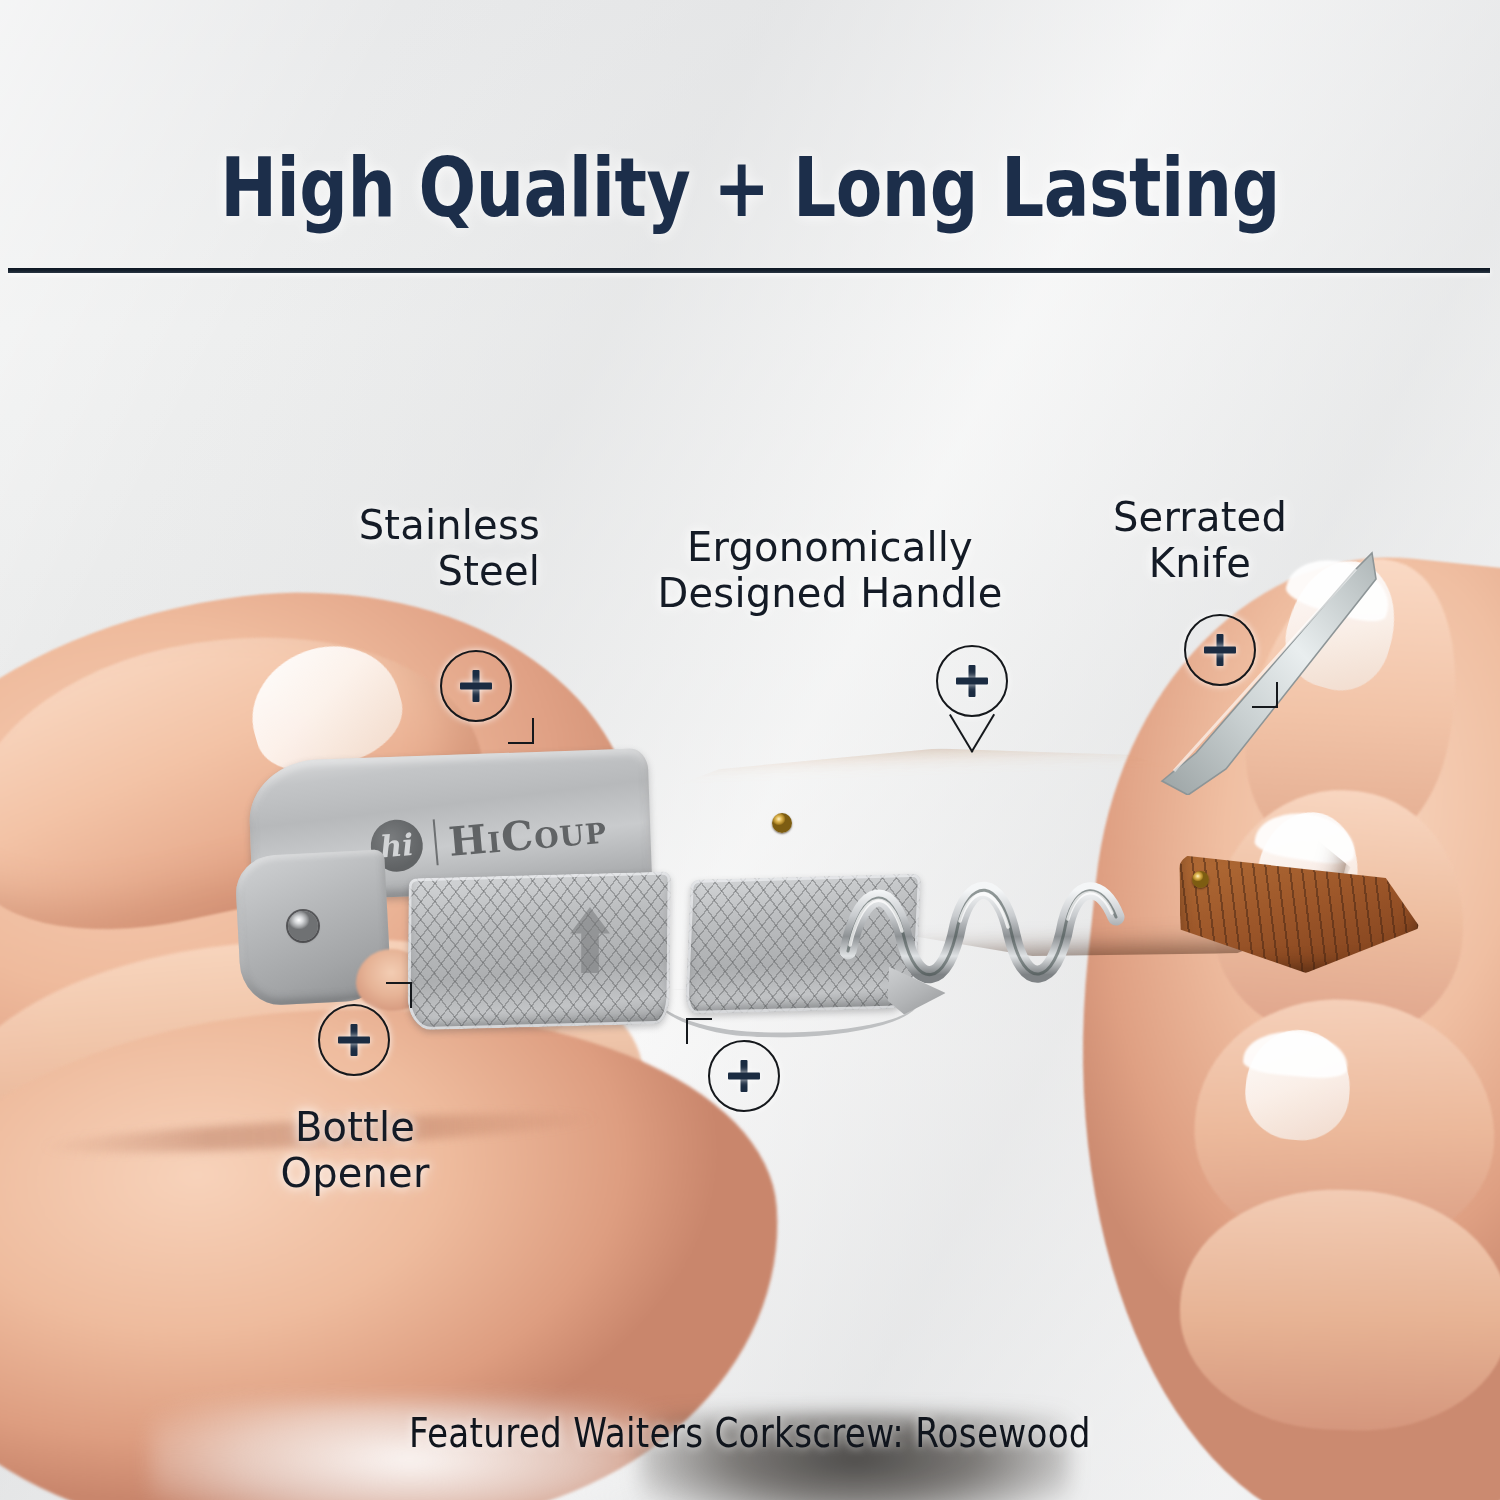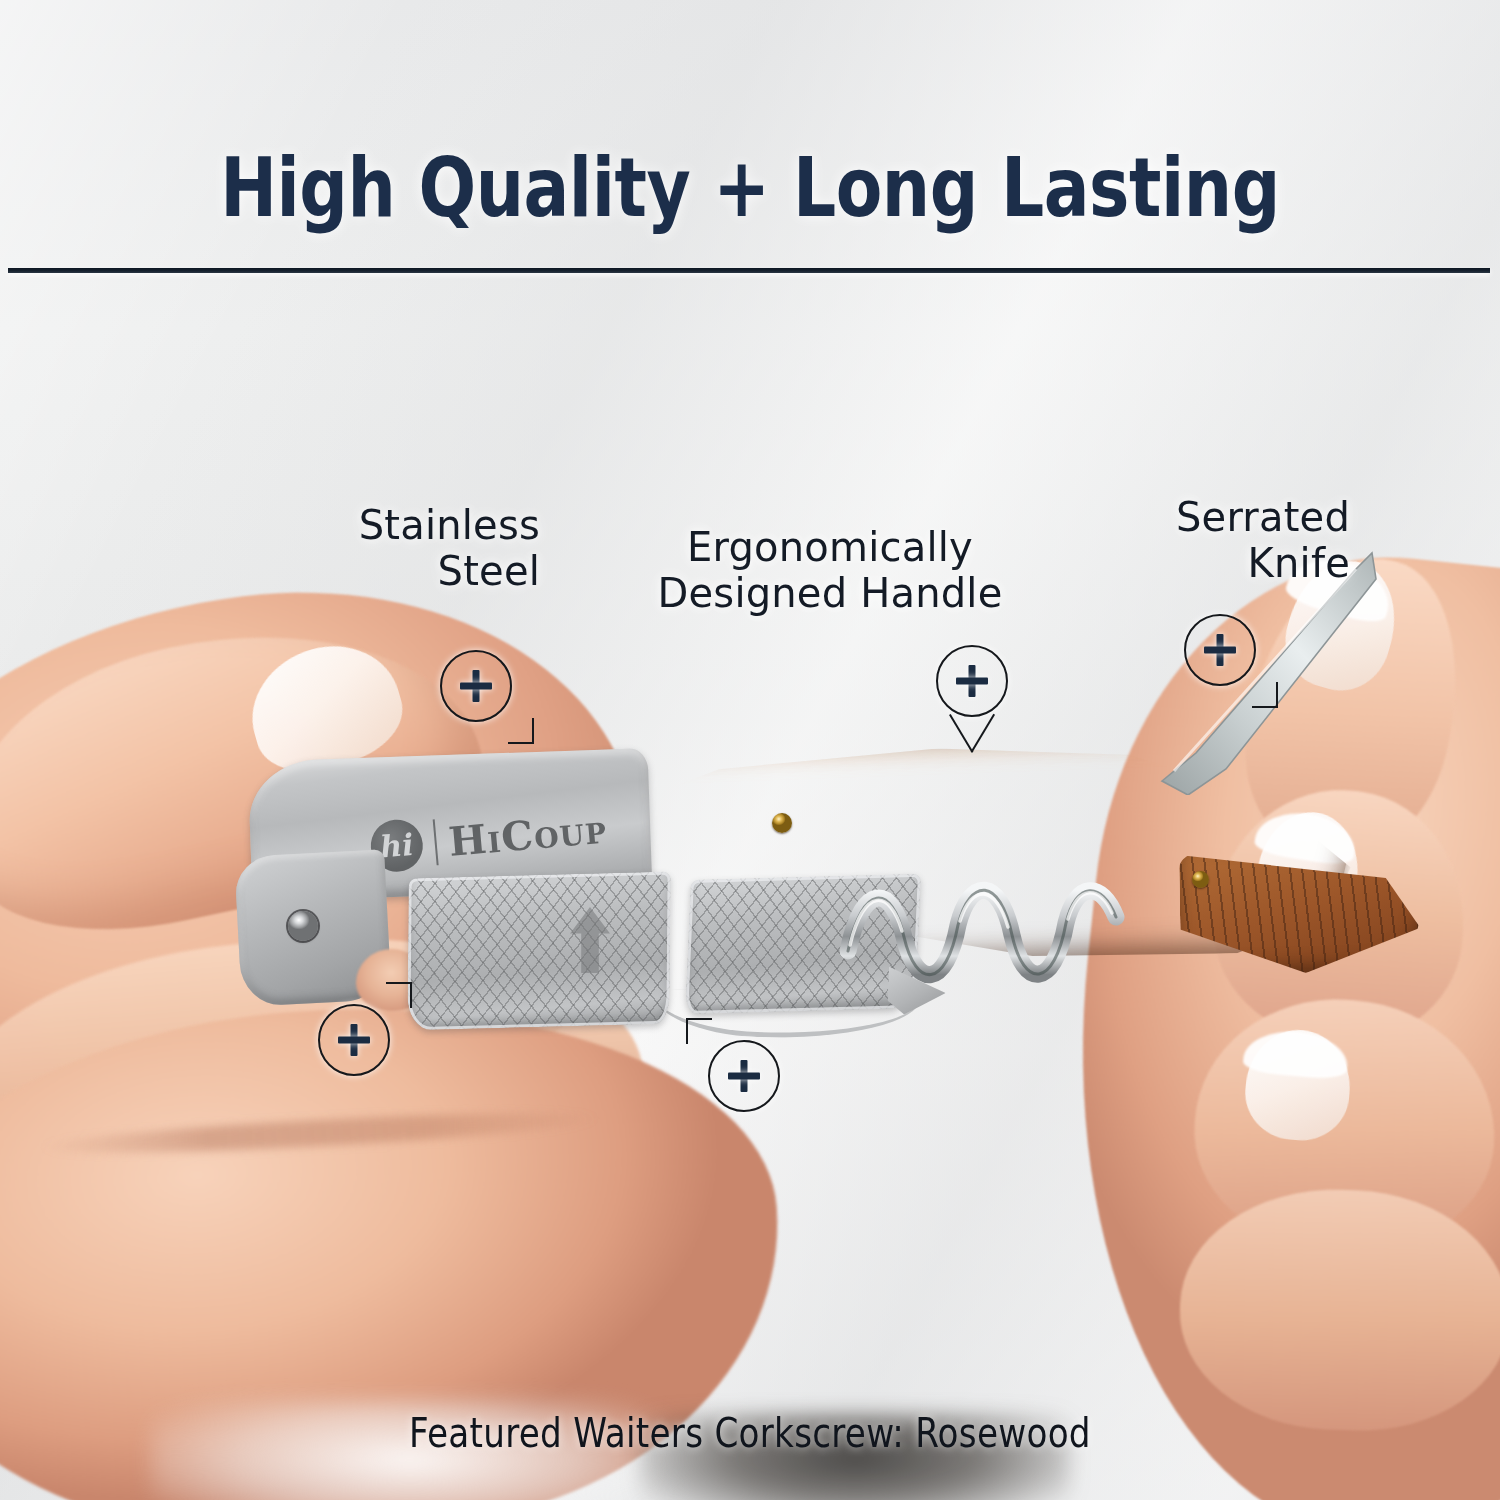--- a/index.html
+++ b/index.html
@@ -370,33 +370,35 @@
   </div>
 
   <div class="lbl c" style="left:620px;top:525px;width:420px;">Ergonomically
 Designed Handle</div>
   <div class="marker" style="left:936px;top:645px;">
     <span class="ring"></span>
     <span class="plus"></span>
     <span class="tail tail-pin"></span>
   </div>
 
-  <div class="lbl c" style="left:1050px;top:495px;width:300px;text-align:right;">Serrated
+  <div class="lbl c" style="left:1050px;top:495px;width:300px;">Serrated
 Knife</div>
   <div class="marker" style="left:1184px;top:614px;">
     <span class="ring"></span>
     <span class="plus"></span>
     <span class="tail tail-dr"></span>
   </div>
 
   <div class="marker" style="left:318px;top:1004px;">
     <span class="ring"></span>
     <span class="plus"></span>
     <span class="tail tail-ur"></span>
   </div>
+  <div class="lbl c" style="left:220px;top:1105px;width:270px;">Bottle
+Opener</div>
 
   <div class="marker" style="left:708px;top:1040px;">
     <span class="ring"></span>
     <span class="plus"></span>
     <span class="tail tail-ul"></span>
   </div>
 
   <div class="caption">Featured Waiters Corkscrew: Rosewood</div>
 </div>
 

